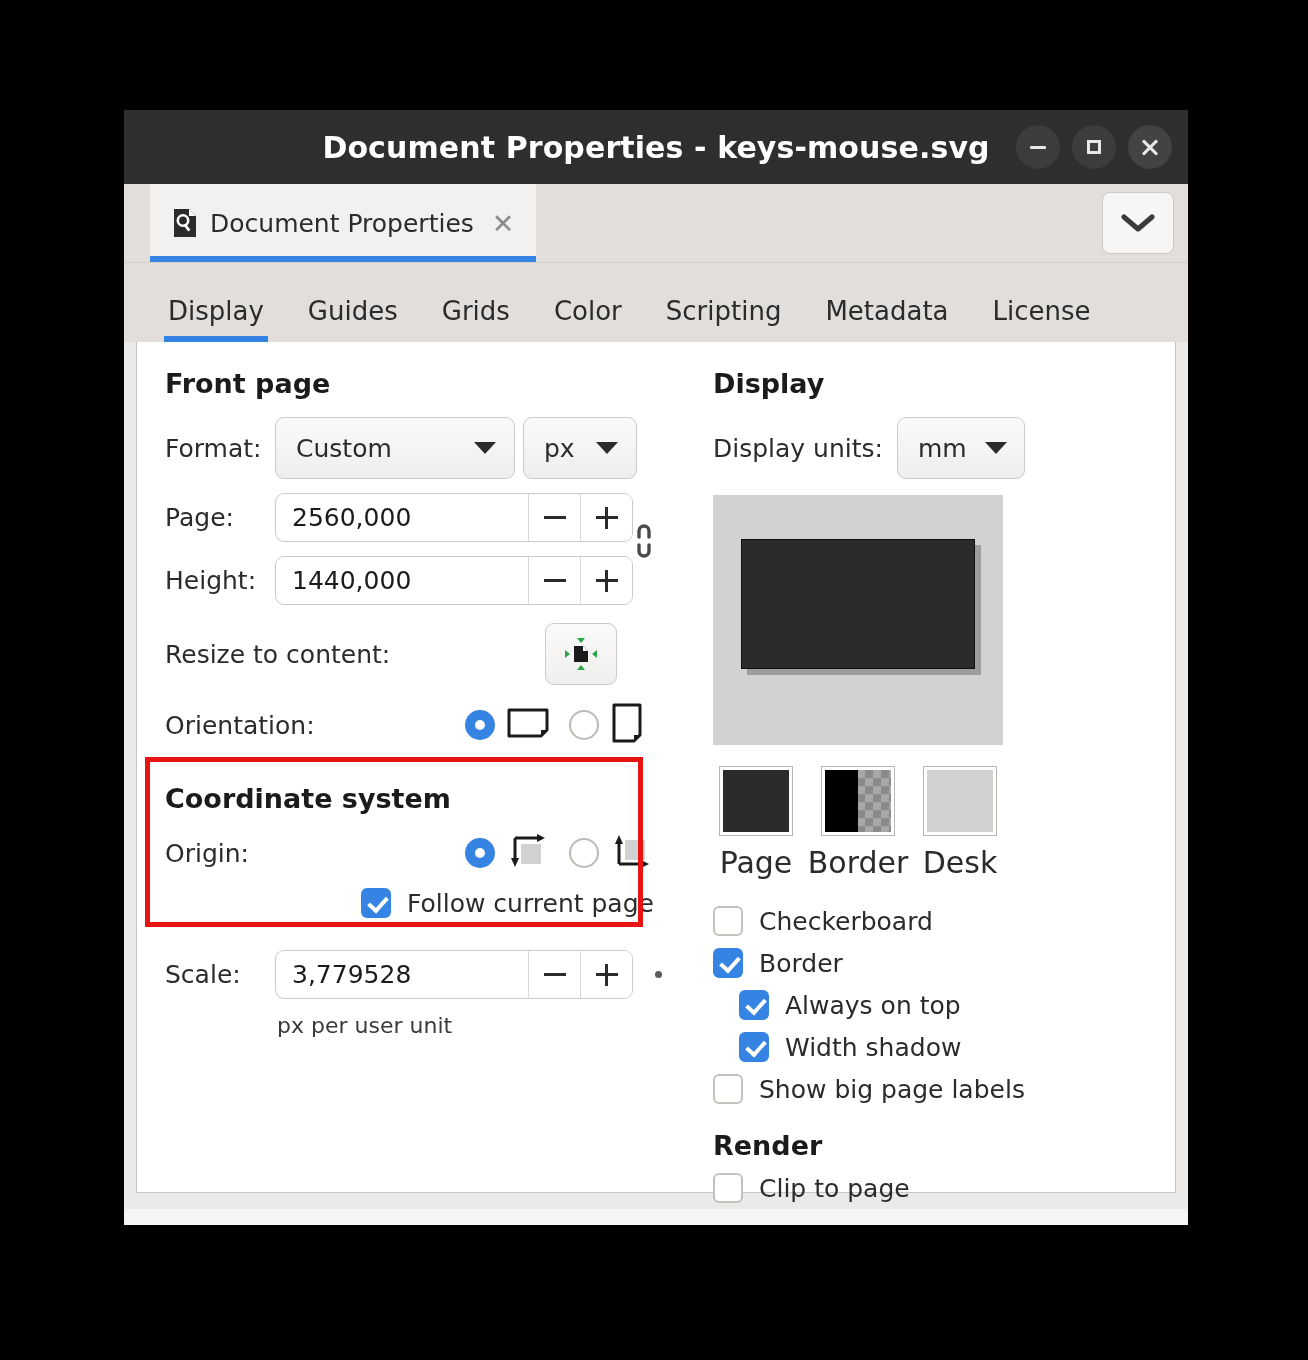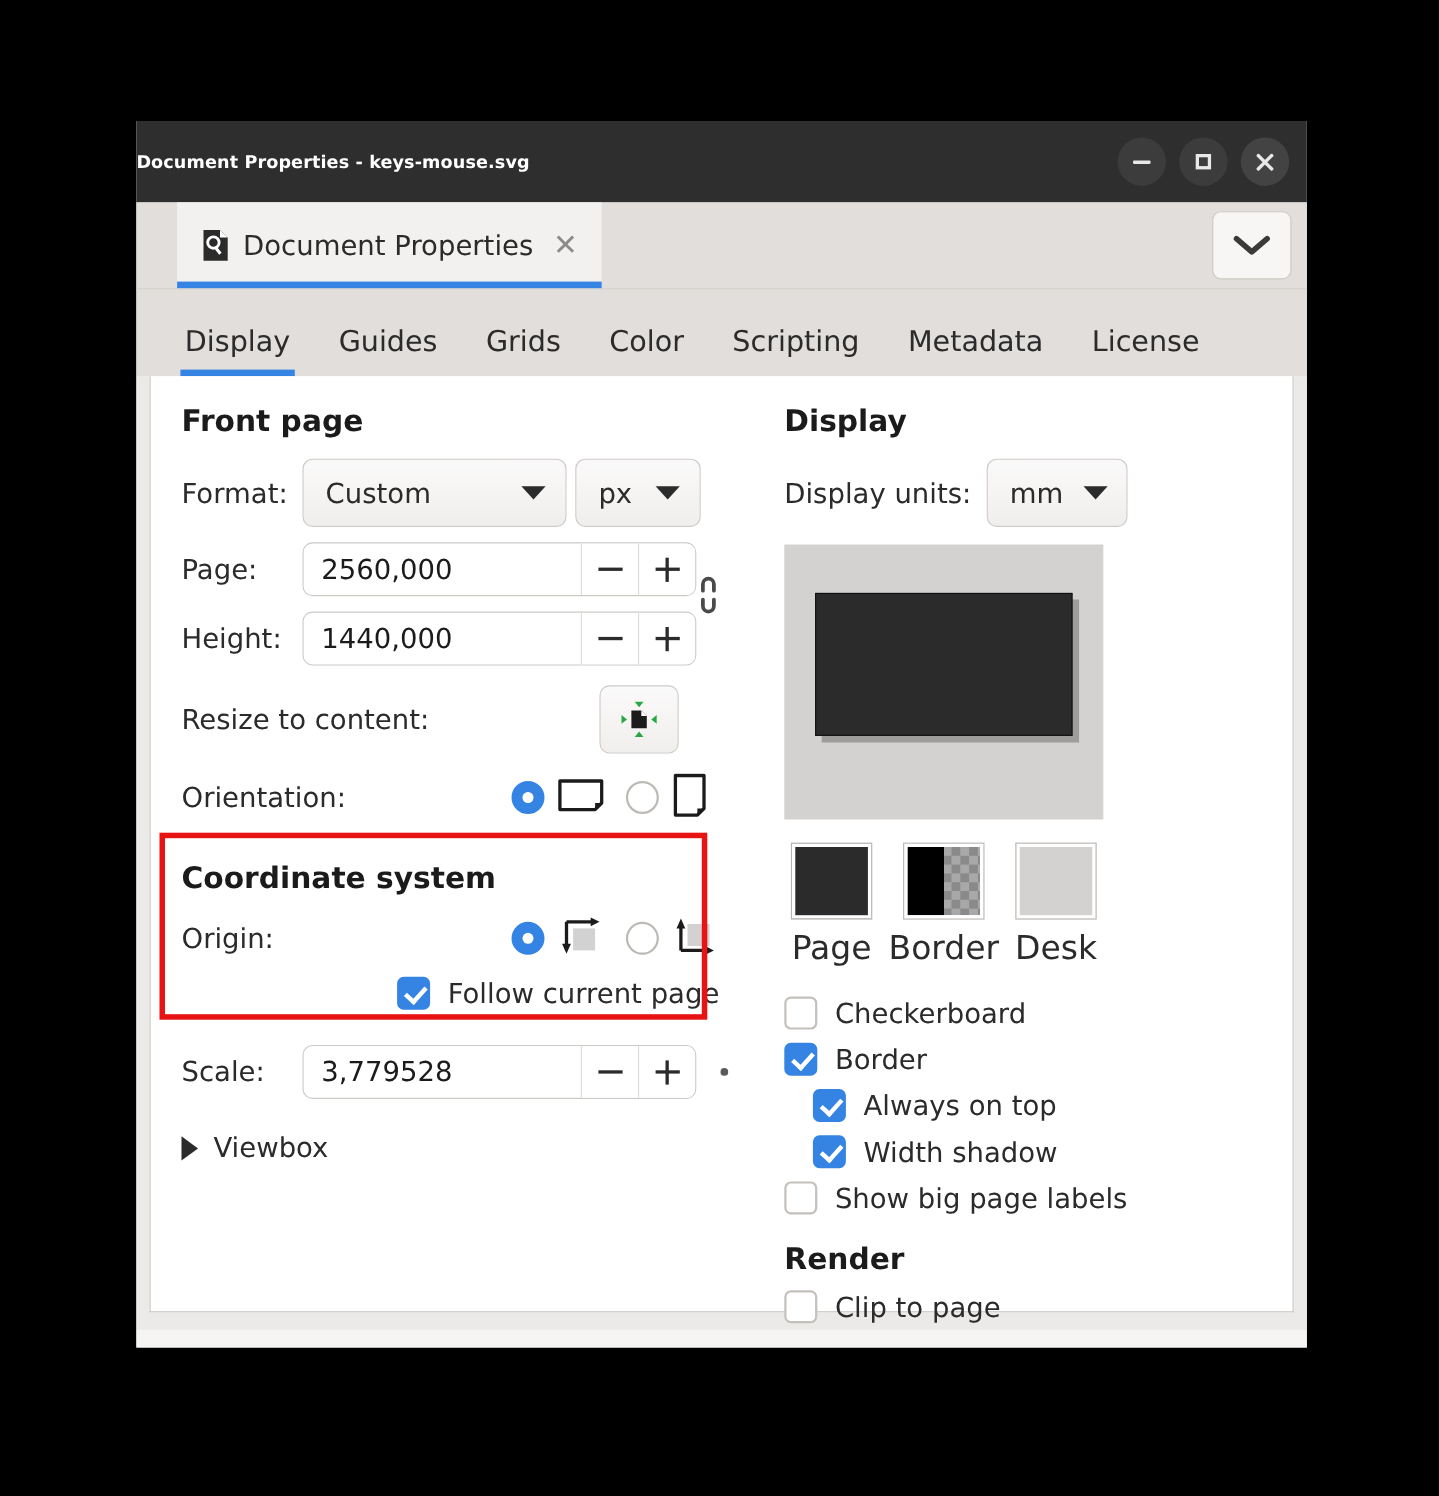--- a/index.html
+++ b/index.html
@@ -20,22 +20,22 @@
   }
 
   
   .titlebar {
     height: 74px; flex: none;
     background: #2e2e2e;
     display: flex; align-items: center;
     position: relative;
   }
   .title-text {
-    position: absolute; left: 0; right: 0; text-align: left;
-    color: #ffffff; font-size: 16px; font-weight: bold;
+    position: absolute; left: 0; right: 0; text-align: center;
+    color: #ffffff; font-size: 30px; font-weight: bold;
     letter-spacing: .1px;
   }
   .wbtns { margin-left: auto; display: flex; gap: 12px; padding-right: 16px; z-index: 2; }
   .wbtn {
     width: 44px; height: 44px; border-radius: 50%;
     background: #3c3c3c;
     display: flex; align-items: center; justify-content: center;
     cursor: pointer;
   }
   .wbtn.close { background: #434343; }
@@ -47,21 +47,21 @@
     width: 20px; height: 3px; background: #e8e8e8; border-radius: 1px;
   }
   .glyph-close::before { transform: rotate(45deg); }
   .glyph-close::after { transform: rotate(-45deg); }
 
   
   .tabstrip {
     height: 78px; flex: none;
     background: #e1dedb;
     display: flex; align-items: stretch;
-    padding-left: 37px; padding-right: 10px;
+    padding-left: 26px; padding-right: 10px;
     position: relative;
   }
   .dialogtab {
     display: flex; align-items: center; gap: 12px;
     padding: 0 22px;
     background: #f2f1ef;
     position: relative;
     cursor: pointer;
   }
   .dialogtab::after {
@@ -423,25 +423,22 @@
             <div class="spin-entry">3,779528</div>
             <div class="spin-btn">
                 <span class="sgm"></span>
               </div>
             <div class="spin-btn">
                 <span class="sgm sgp"></span>
               </div>
           </div>
           <span class="dot"></span>
         </div>
-
-        <div class="expander">
-          <span class="tri"></span>
-          <span class="expander-label">Viewbox</span>
-        </div>
+        <div class="hint">px  per user unit</div>
+
       </div>
 
       <div class="col-right">
 
         <div class="section-title">Display</div>
 
         <div class="row">
           <span class="rlabel" style="margin-right:14px">Display units:</span>
           <div class="combo" style="width:128px">
             <span class="combo-text">mm</span>

